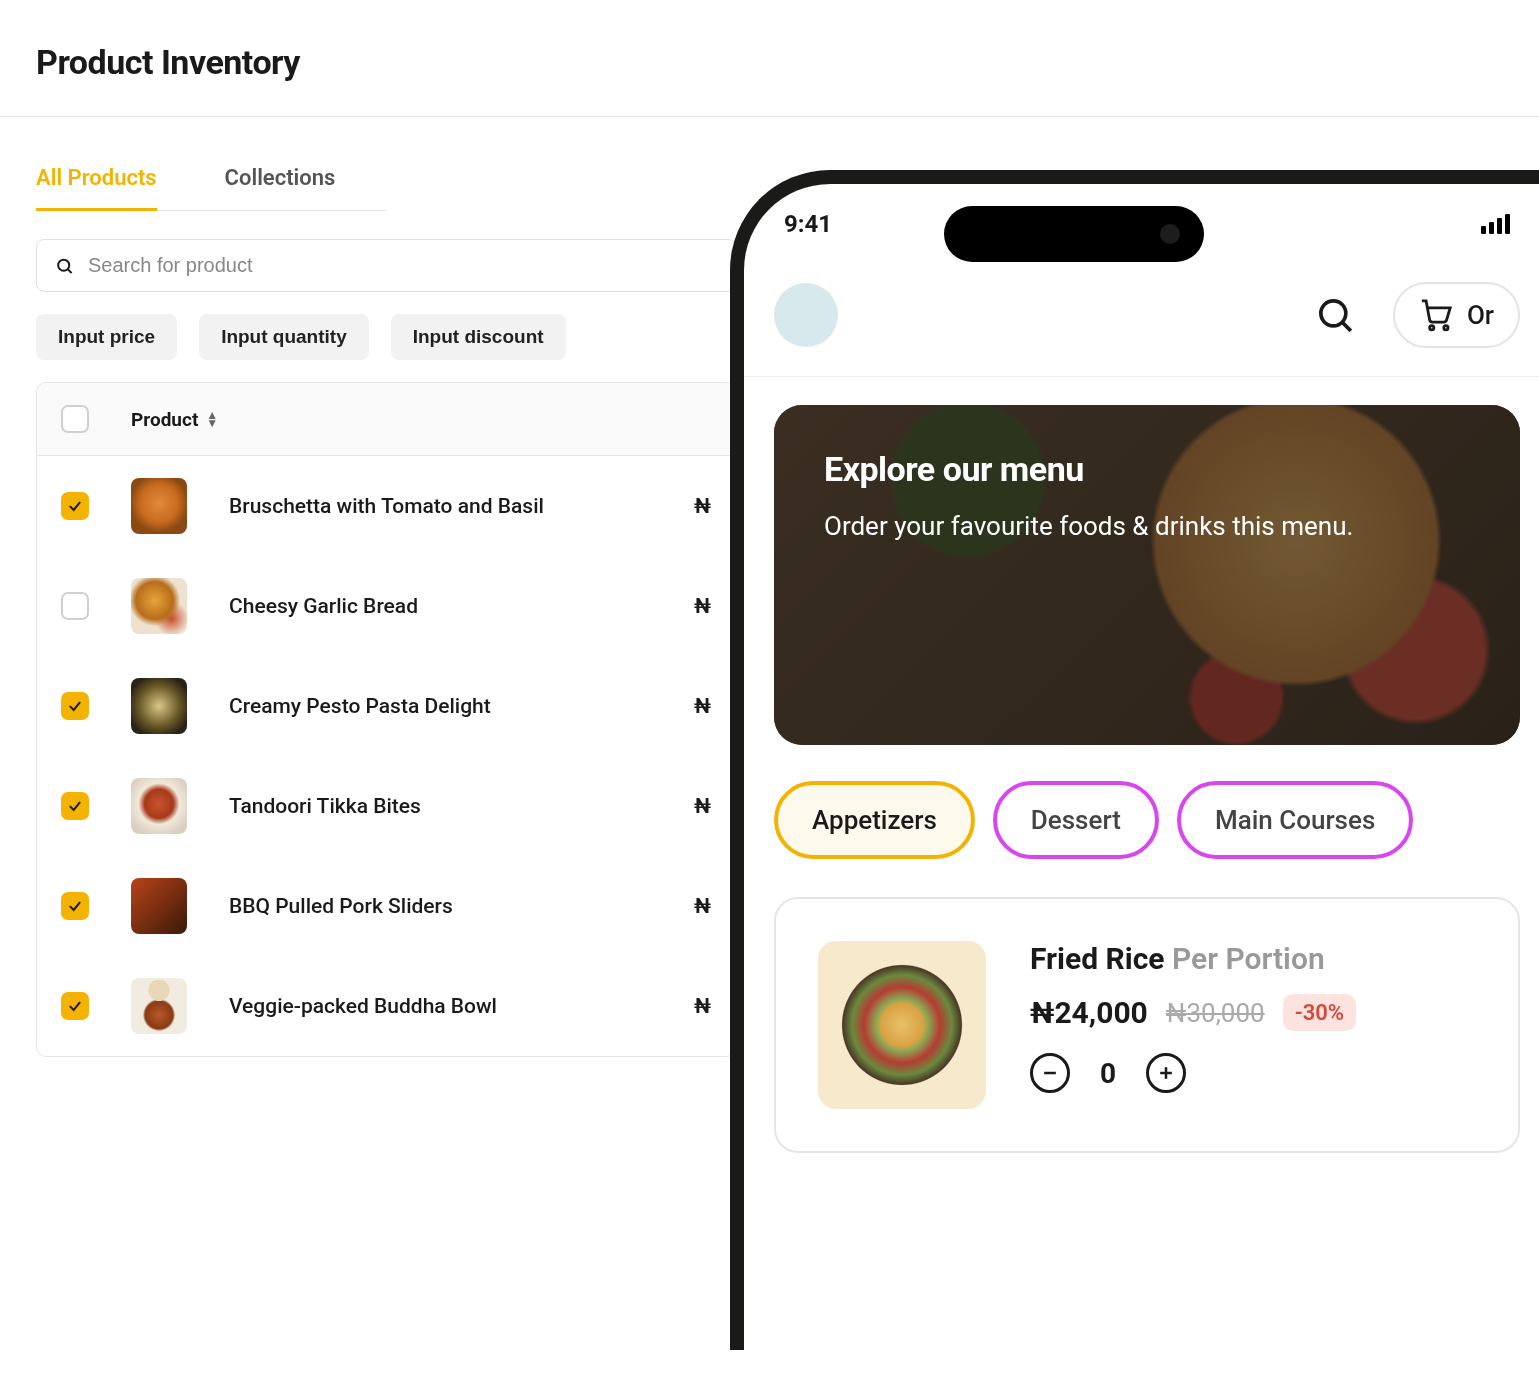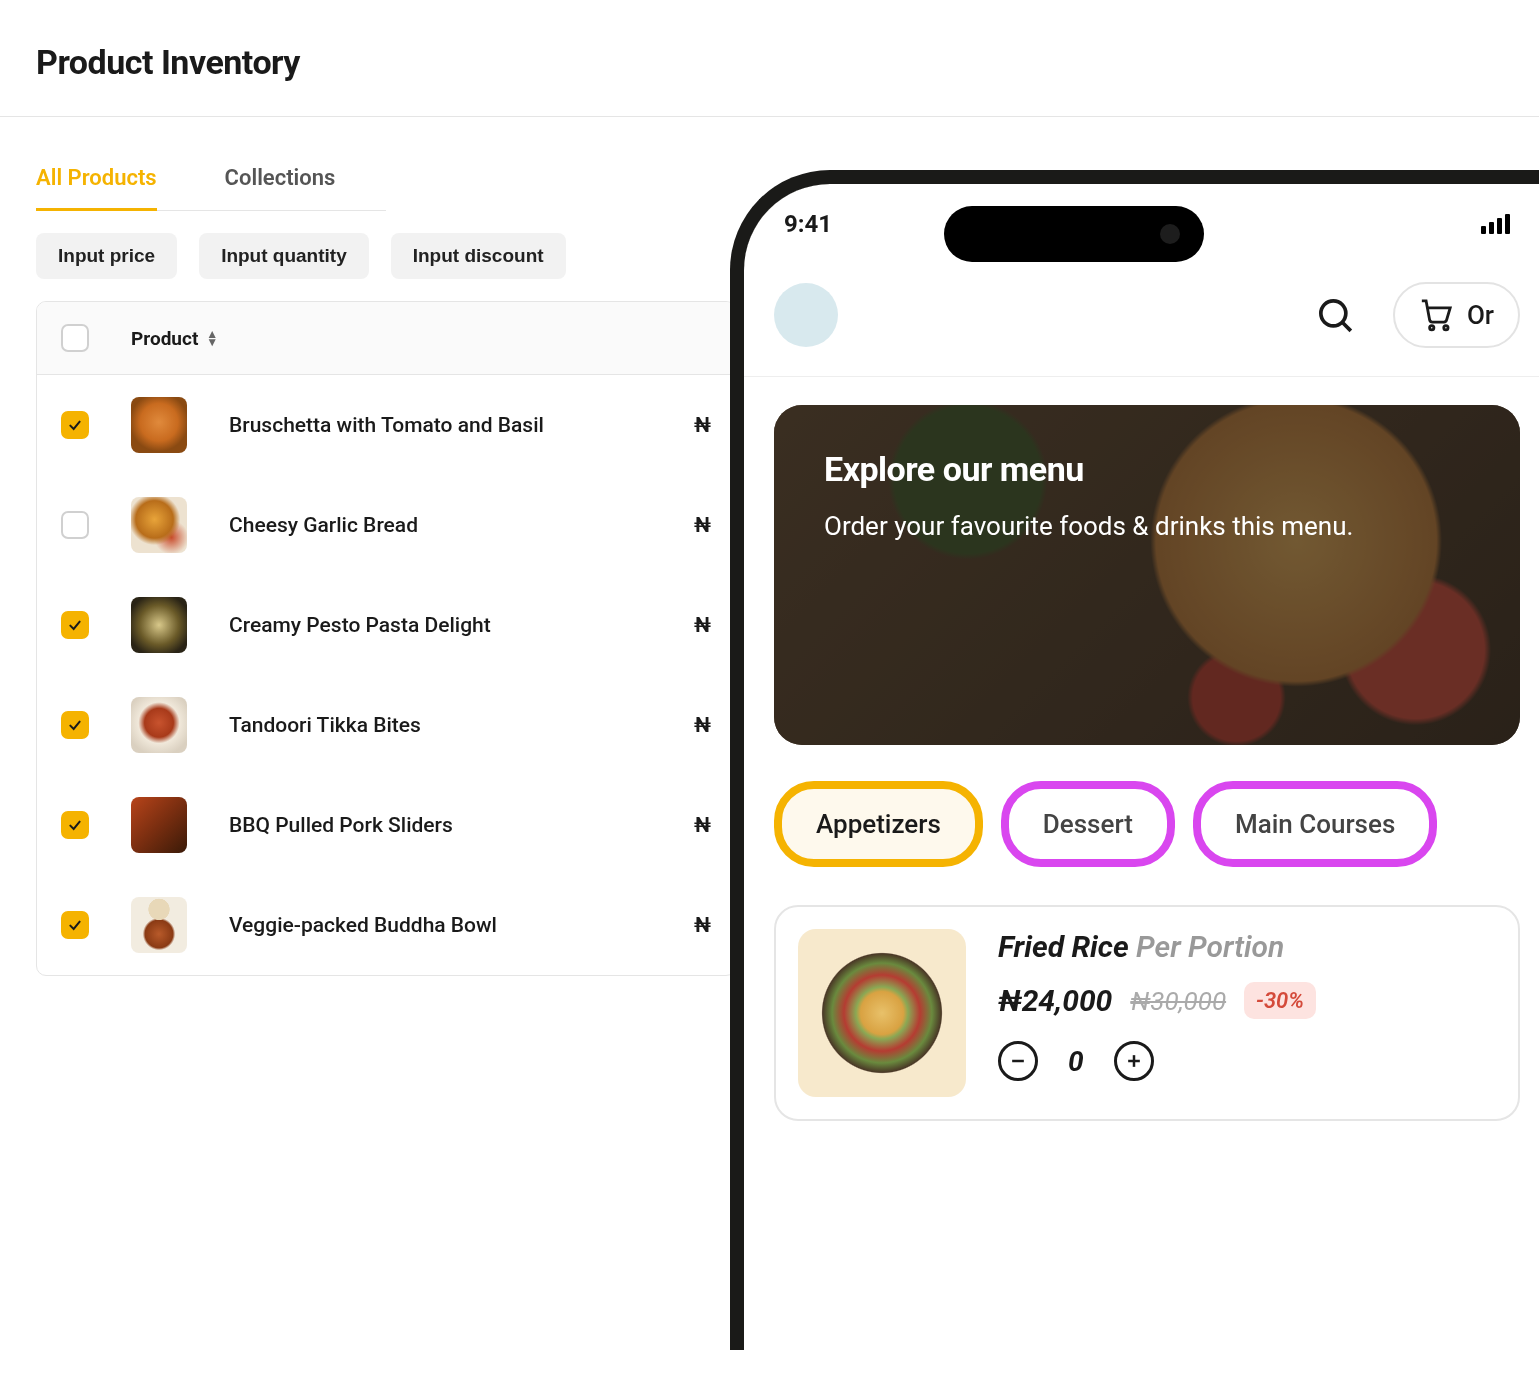--- a/index.html
+++ b/index.html
@@ -269,42 +269,41 @@
   .hero > h2, .hero > p { position: relative; z-index: 2; }
   .hero h2 { font-size: 34px; font-weight: 700; margin-bottom: 18px; letter-spacing: -0.5px; }
   .hero p { font-size: 26px; line-height: 1.5; font-weight: 400; }
 
   .cat-row {
     display: flex;
     gap: 18px;
     padding: 36px 30px 0 30px;
   }
   .cat-chip {
-    border: 8px solid #d946ef;
+    border: 4px solid #d946ef;
     border-radius: 40px;
     padding: 20px 34px;
     font-size: 26px;
     font-weight: 500;
     color: #444;
     white-space: nowrap;
   }
   .cat-chip.active {
     border-color: #f5b301;
     background: #fef9ed;
     color: #1a1a1a;
   }
 
   .dish-card {
     margin: 38px 30px 0 30px;
     border: 2px solid #e5e5e5;
     border-radius: 24px;
-    padding: 22px;
-    display: flex;
-    gap: 32px;
-    font-style: italic;
+    padding: 42px;
+    display: flex;
+    gap: 44px;
   }
   .dish-img {
     width: 168px; height: 168px;
     border-radius: 18px;
     background:
       radial-gradient(circle at 50% 50%, #e8c16a 0%, #d9a242 18%, #8aa854 22%, #b53c32 32%, #6a8a3e 42%, #4a3826 50%, transparent 51%),
       #f7e9cc;
     flex-shrink: 0;
   }
   .dish-title { font-size: 30px; font-weight: 700; }
@@ -351,20 +350,27 @@
 <div class="divider-line"></div>
 
 <div class="main-container">
   <div class="left-panel">
 
     <div class="tabs">
       <div class="tab active">All Products</div>
       <div class="tab">Collections</div>
     </div>
 
+    <div class="search-bar">
+      <svg class="icon" viewBox="0 0 24 24" fill="none" stroke="currentColor" stroke-width="2.5">
+          <circle cx="11" cy="11" r="7"></circle>
+          <line x1="21" y1="21" x2="16.5" y2="16.5"></line>
+        </svg>
+      <input type="text" placeholder="Search for product" style="">
+    </div>
 
     <div class="action-row">
       <button class="action-btn">Input price</button>
       <button class="action-btn">Input quantity</button>
       <button class="action-btn">Input discount</button>
     </div>
 
     <div class="table-card">
       <div class="table-header">
         <div class="checkbox">

